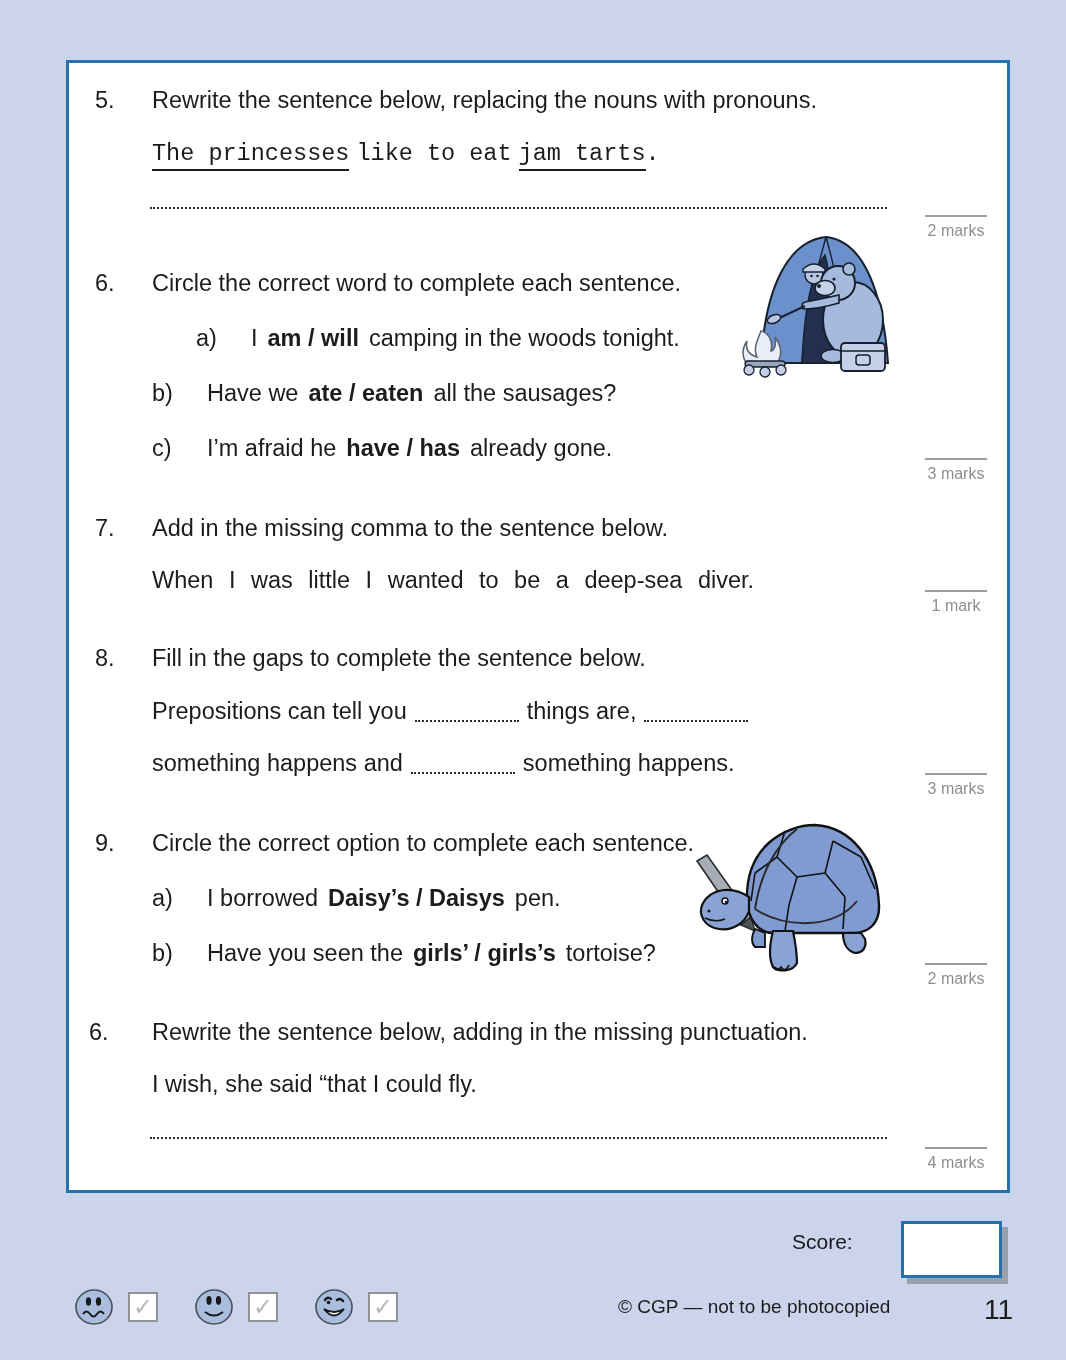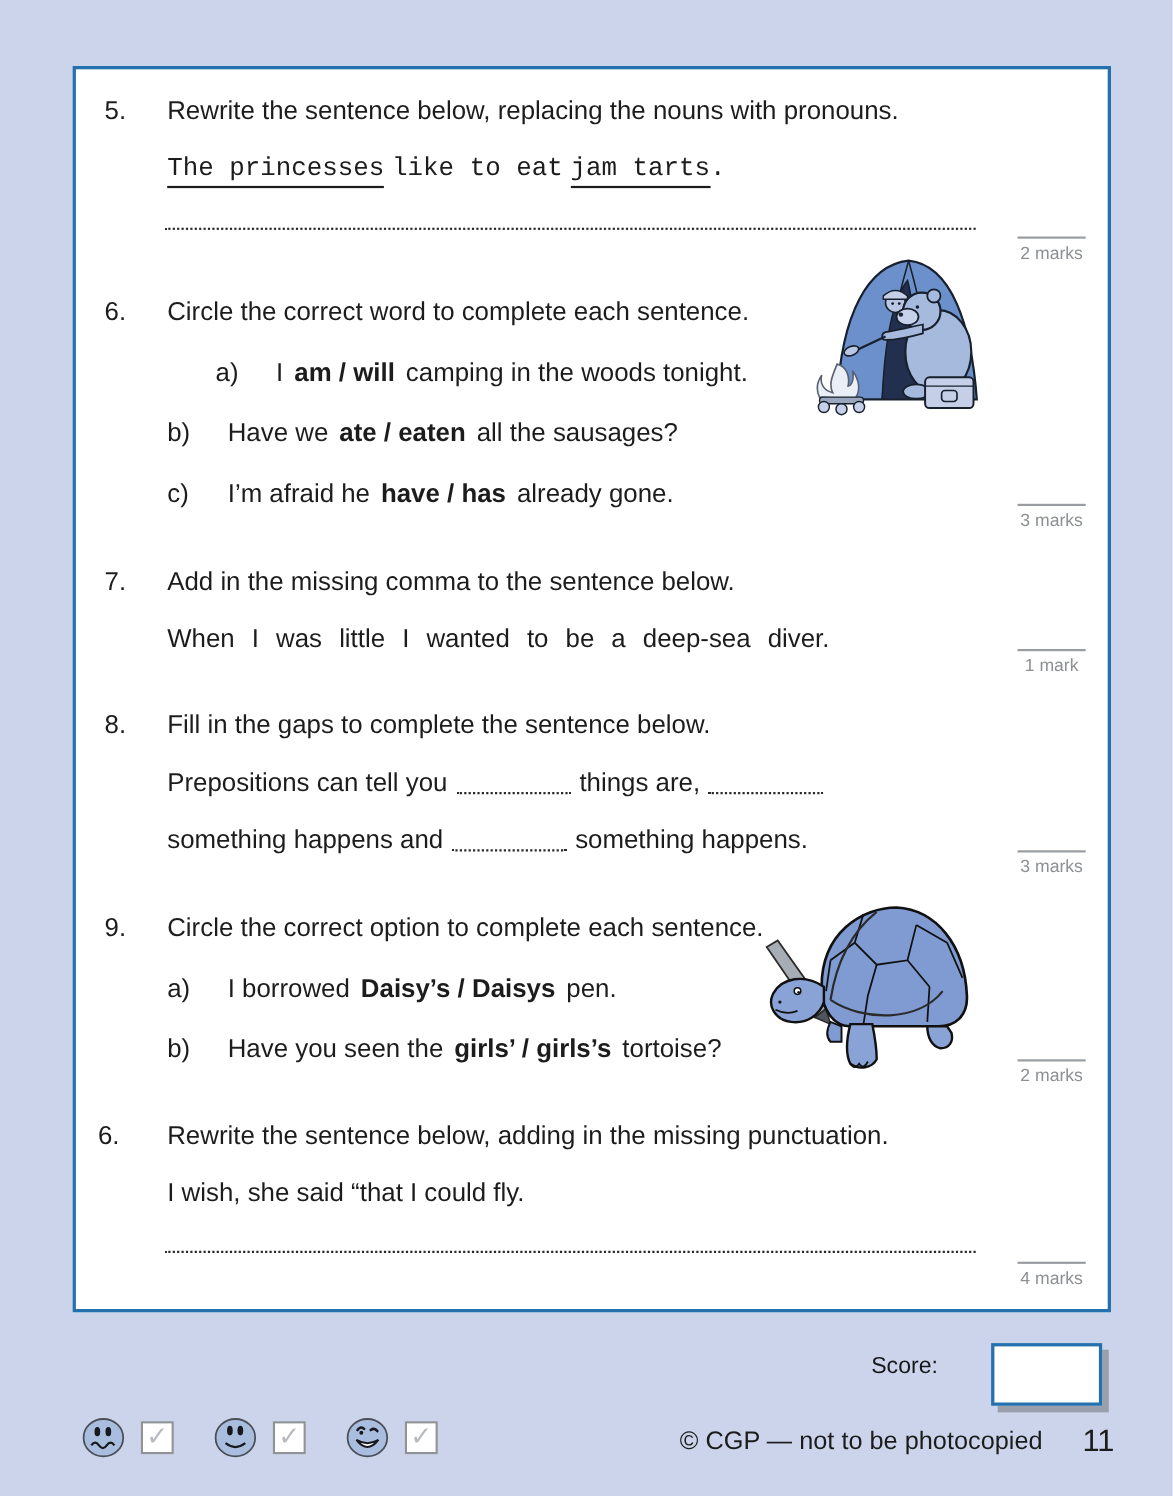--- a/index.html
+++ b/index.html
@@ -83,21 +83,21 @@
     border: 2px solid #8f9296;
     margin-left: 14px;
     display: flex; align-items: center; justify-content: center;
     font-size: 24px;
     color: #b6b9bd;
     line-height: 1;
   }
   .copyright {
     position: absolute;
     left: 618px; top: 1296px;
-    font-size: 23px;
+    font-size: 19px;
     color: #1c1c1c;
     white-space: nowrap;
   }
   .page-number {
     position: absolute;
     left: 984px; top: 1294px;
     font-size: 28px;
     color: #1c1c1c;
   }
 </style>

